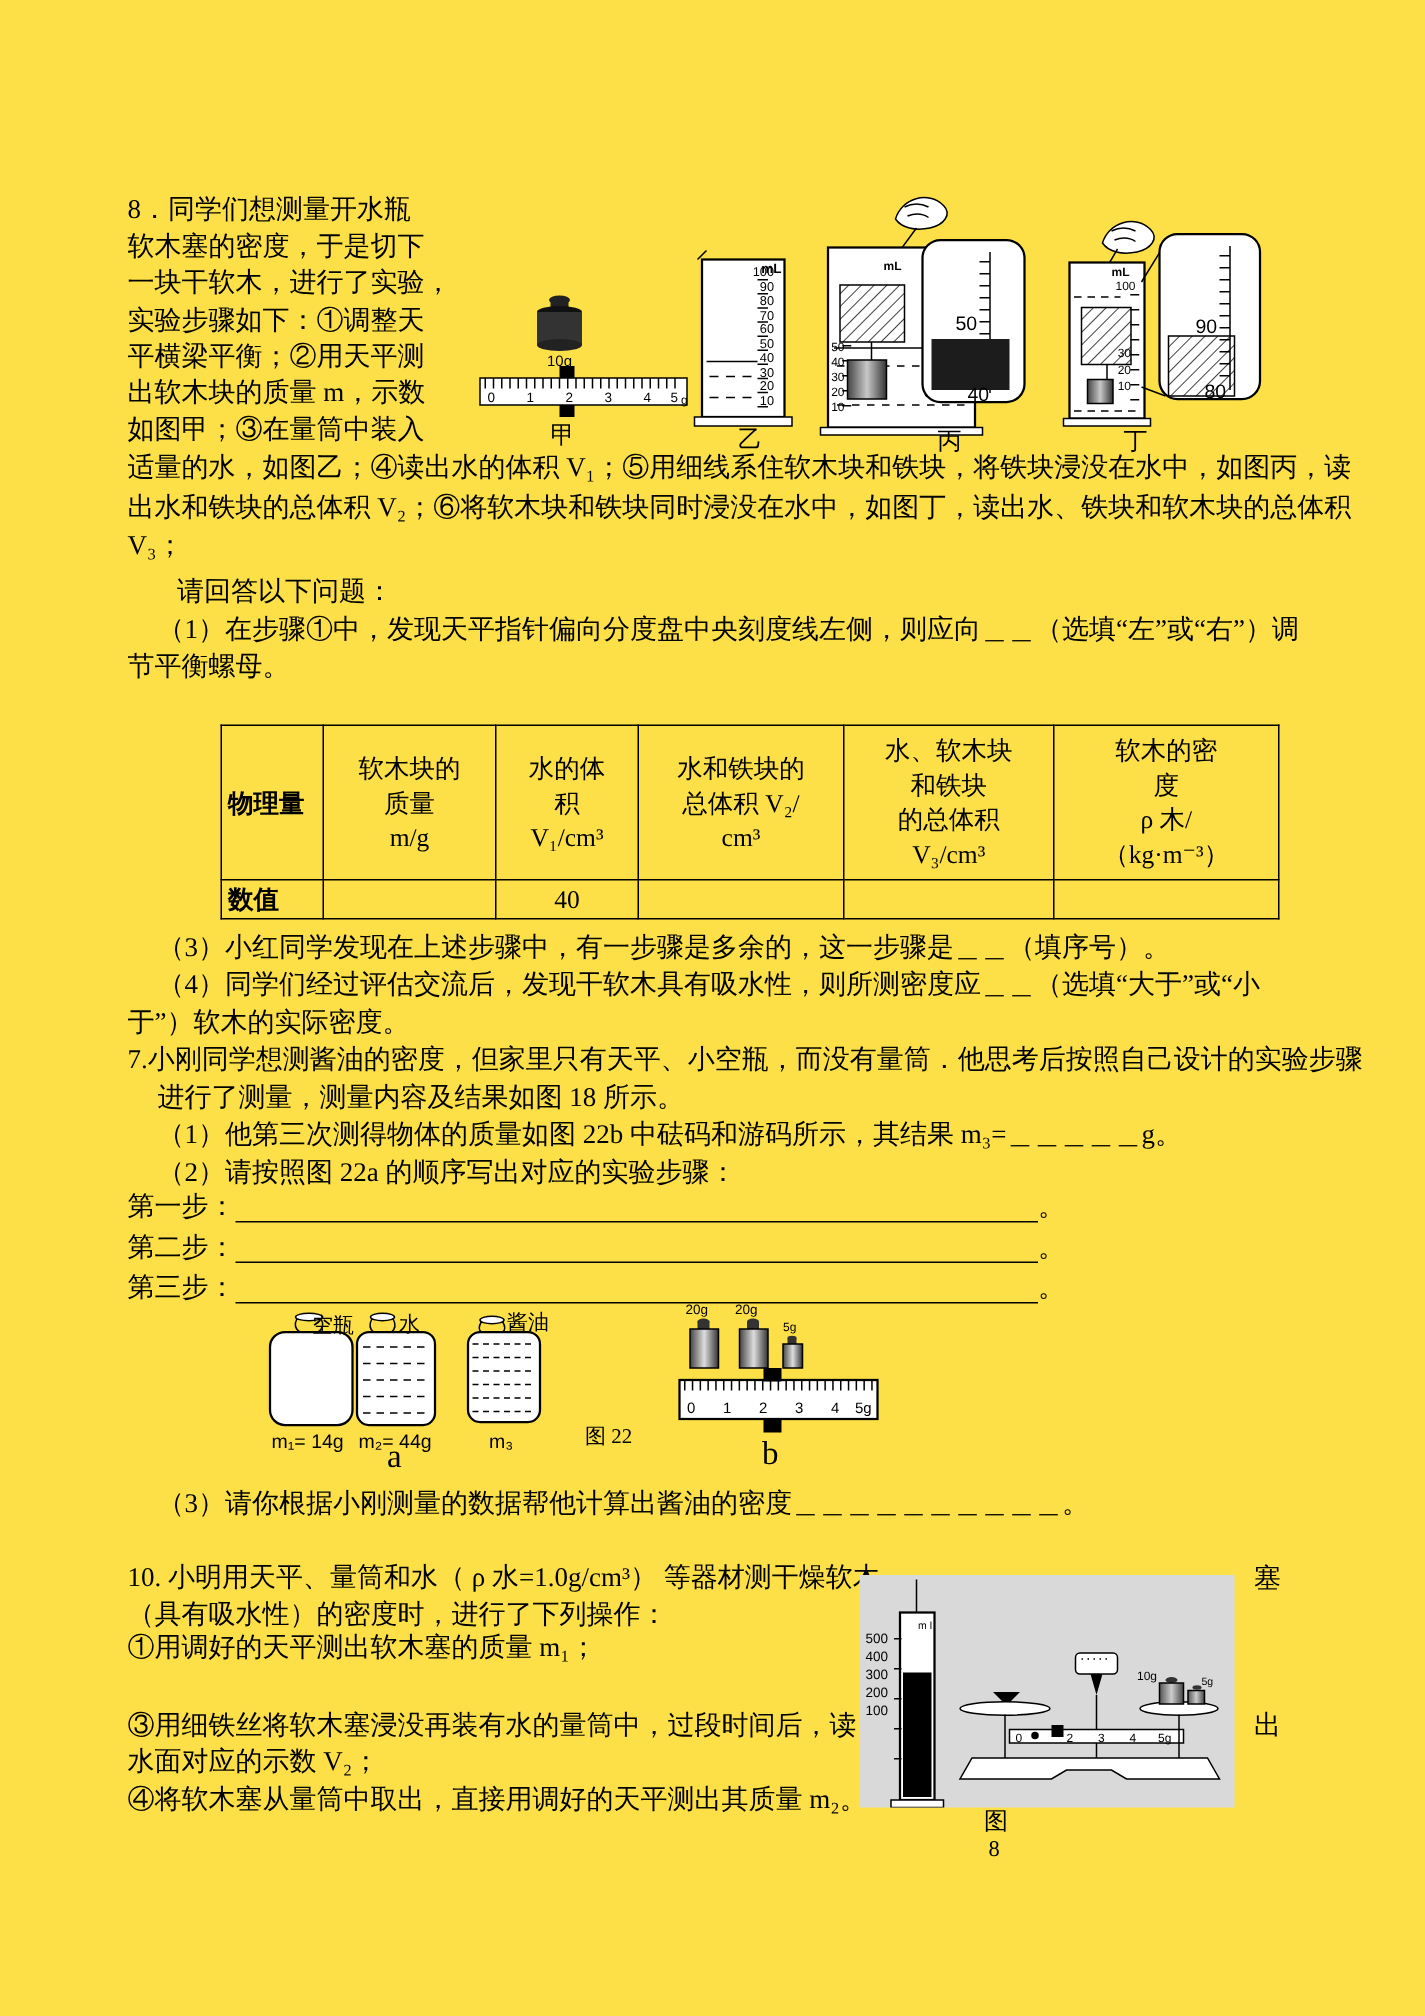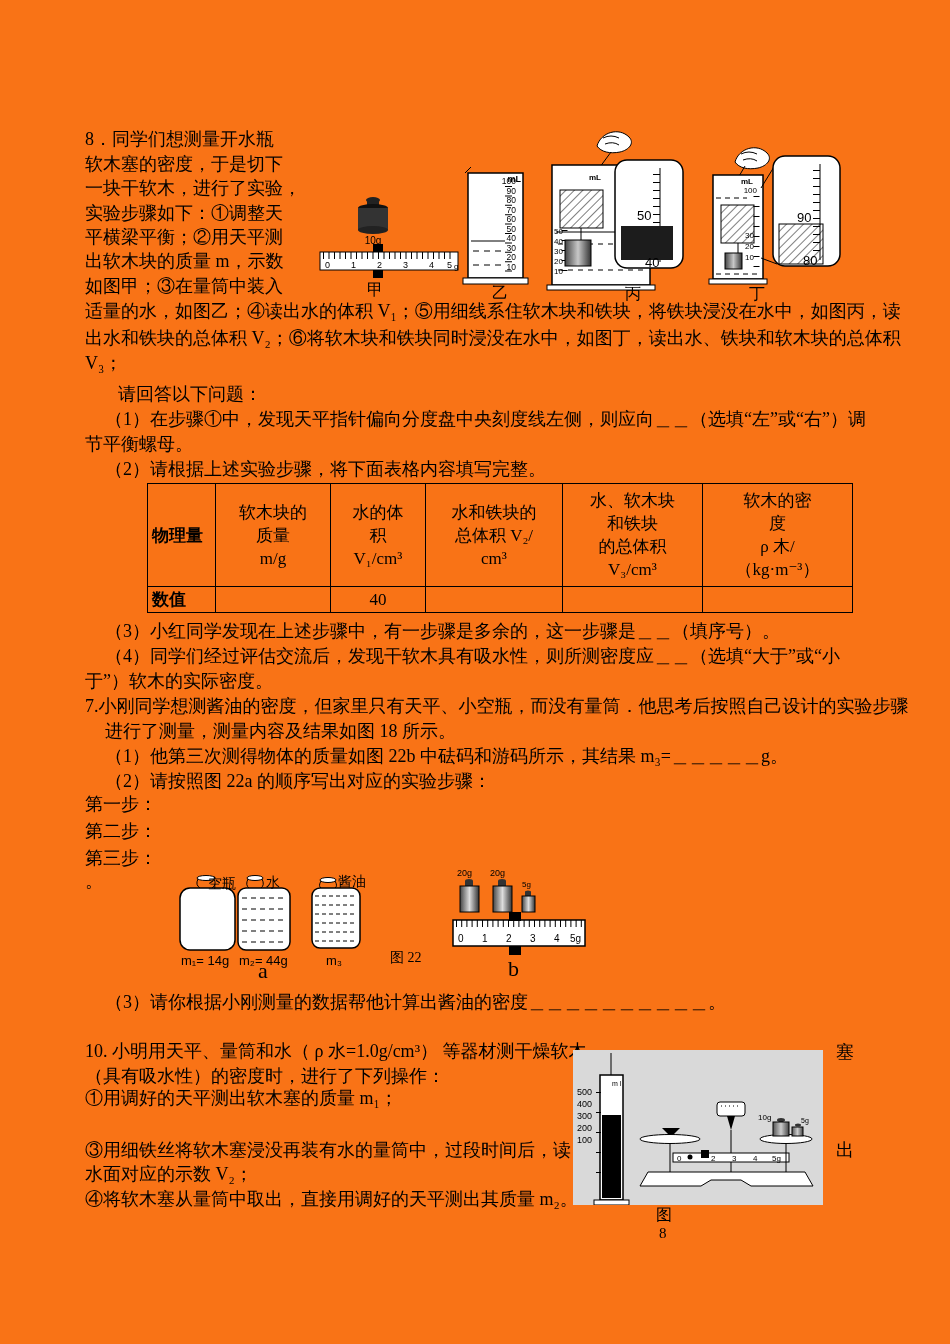--- a/index.html
+++ b/index.html
@@ -1,19 +1,19 @@
 <!DOCTYPE html>
 <html><head>
 <meta charset="utf-8">
 <style>
   html,body{margin:0;padding:0;background:#888;}
-  .page{position:relative;width:950px;height:1344px;background:#f97316;margin:0 auto;
+  .page{position:relative;width:950px;height:1344px;background:#fde047;margin:0 auto;
         font-family:"Liberation Serif","DejaVu Serif",serif;color:#000;overflow:hidden;}
   .ln{position:absolute;white-space:nowrap;font-size:18px;line-height:22px;}
-  .blankrow{position:absolute;display:flex;align-items:flex-start;font-size:18px;line-height:22px;flex-direction:column;}
+  .blankrow{position:absolute;display:flex;align-items:center;font-size:18px;line-height:22px;}
   .blankrow .lbl{white-space:nowrap;}
   .blankrow .ul{flex:1;border-bottom:1px solid #000;height:20px;}
   table.tb{position:absolute;left:147px;top:483px;border-collapse:collapse;table-layout:fixed;width:705px;}
   table.tb td{border:1px solid #000;font-size:17px;text-align:center;vertical-align:middle;
               white-space:pre-line;padding:1px 4px;line-height:23px;}
   table.tb tr.hrow{height:103px;}
   table.tb tr.drow{height:26px;}
   table.tb td.lft{text-align:left;font-weight:bold;}
   .figsvg{position:absolute;}
   .vscale{position:absolute;white-space:pre-line;text-align:right;
@@ -33,21 +33,20 @@
   <div class="ln" style="left:85px;top:202px">实验步骤如下：①调整天</div>
   <div class="ln" style="left:85px;top:226px">平横梁平衡；②用天平测</div>
   <div class="ln" style="left:85px;top:250px">出软木块的质量 m，示数</div>
   <div class="ln" style="left:85px;top:275px">如图甲；③在量筒中装入</div>
   <div class="ln" style="left:85px;top:327px">出水和铁块的总体积 V₂；⑥将软木块和铁块同时浸没在水中，如图丁，读出水、铁块和软木块的总体积</div>
   <div class="ln" style="left:85px;top:300px">适量的水，如图乙；④读出水的体积 V₁；⑤用细线系住软木块和铁块，将铁块浸没在水中，如图丙，读</div>
   <div class="ln" style="left:85px;top:352px">V₃；</div>
   <div class="ln" style="left:118px;top:383px">请回答以下问题：</div>
   <div class="ln" style="left:105px;top:408px">（1）在步骤①中，发现天平指针偏向分度盘中央刻度线左侧，则应向＿＿（选填“左”或“右”）调</div>
   <div class="ln" style="left:85px;top:433px">节平衡螺母。</div>
-  <div class="ln" style="left:105px;top:458px">（2）请根据上述实验步骤，将下面表格内容填写完整。</div>
 
   <svg class="figsvg" style="left:315px;top:118px" width="565" height="185" viewBox="0 0 565 185">
     <defs>
       <pattern id="hatch" width="6" height="6" patternUnits="userSpaceOnUse" patternTransform="rotate(45)">
         <line x1="0" y1="0" x2="0" y2="6" stroke="#000" stroke-width="1"></line>
       </pattern>
       <linearGradient id="metal" x1="0" y1="0" x2="1" y2="0">
         <stop offset="0" stop-color="#444"></stop>
           <stop offset="0.5" stop-color="#c8c8c8"></stop>
           <stop offset="1" stop-color="#333"></stop>

